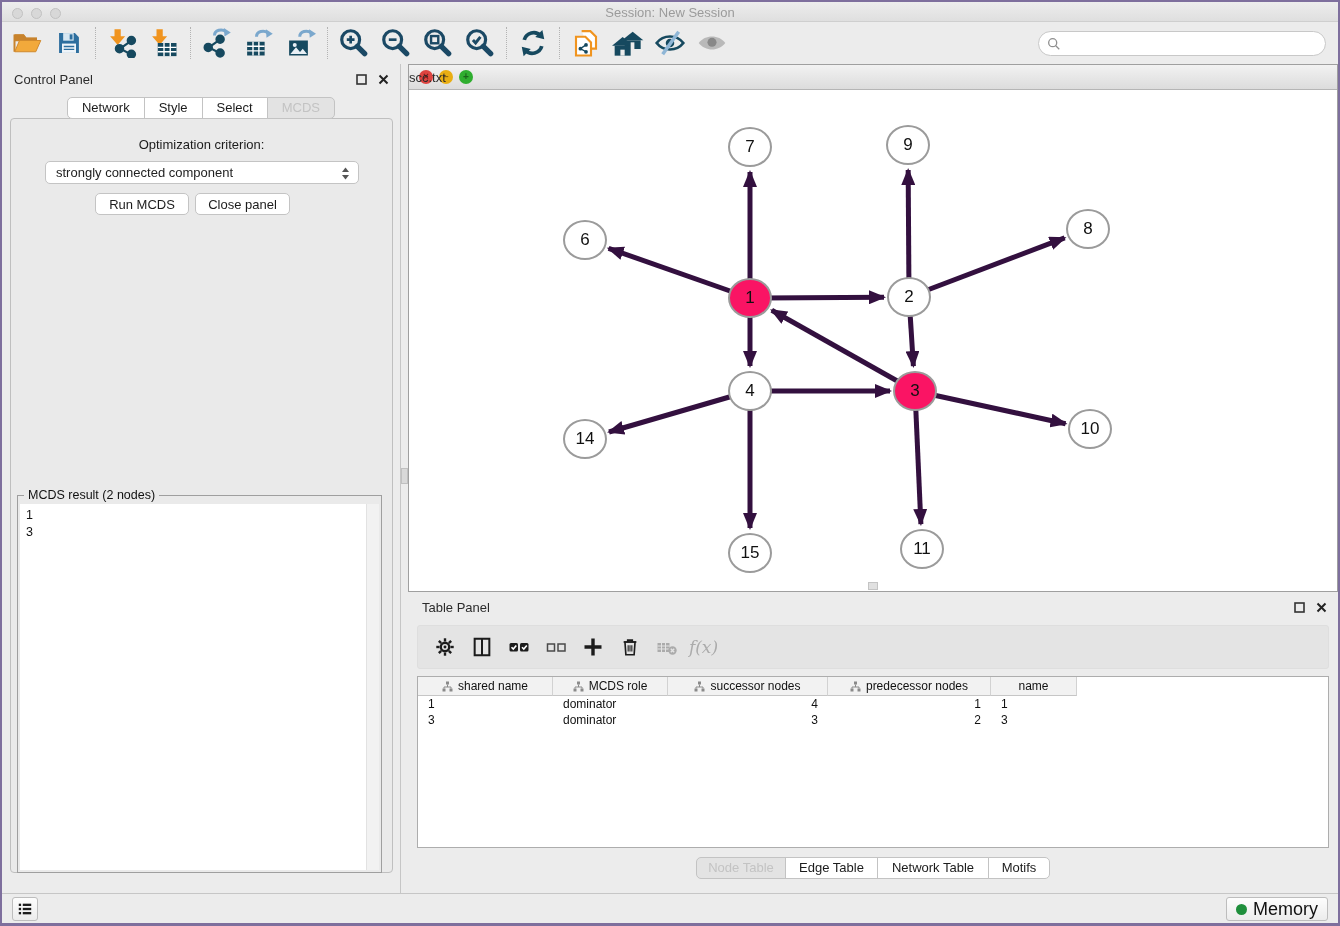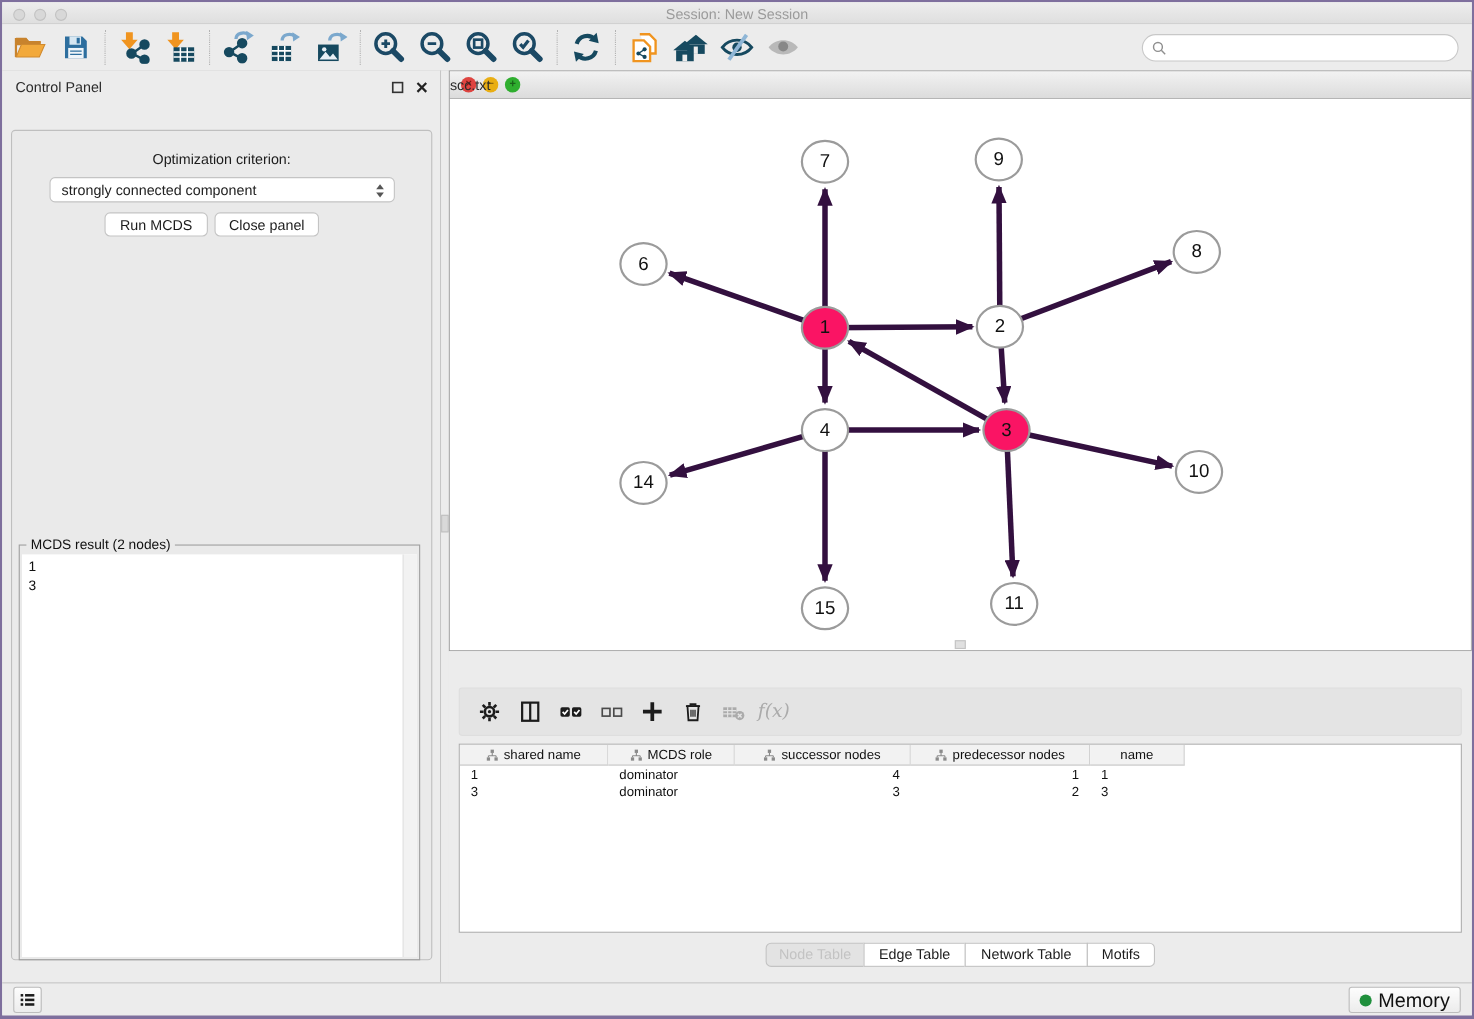--- a/index.html
+++ b/index.html
@@ -248,20 +248,26 @@
           <rect x="1" y="1" width="9" height="9" fill="none" stroke="#333" stroke-width="1.6"></rect>
         </svg>
       </button>
       <button class="wbtn" style="right:10px">
         <svg width="11" height="11" viewBox="0 0 11 11">
           <path d="M1.5 1.5 L9.5 9.5 M9.5 1.5 L1.5 9.5" stroke="#222" stroke-width="2"></path>
         </svg>
       </button>
     </div>
 
+    <div class="seg-tabs" id="ctl-tabs">
+        <span class="seg first">Network</span>
+        <span class="seg">Style</span>
+        <span class="seg">Select</span>
+        <span class="seg last selected">MCDS</span>
+      </div>
 
     <div class="panel-box">
       <div class="opt-label">Optimization criterion:</div>
       <div class="opt-select">
         <span>strongly connected component</span>
         <span class="stepper">
           <svg width="11" height="15" viewBox="0 0 11 15">
             <path d="M2 6 L5.5 1.5 L9 6 z" fill="#555"></path>
             <path d="M2 9 L5.5 13.5 L9 9 z" fill="#555"></path>
           </svg>
@@ -323,20 +329,33 @@
         <div class="gnode" style="left: 319px; top: 281px; background: rgb(255, 255, 255); border-color: rgb(155, 155, 155);">4</div>
         <div class="gnode" style="left: 484px; top: 281px; background: rgb(250, 20, 100); border-color: rgb(155, 155, 155);">3</div>
         <div class="gnode" style="left: 154px; top: 329px; background: rgb(255, 255, 255); border-color: rgb(155, 155, 155);">14</div>
         <div class="gnode" style="left: 659px; top: 319px; background: rgb(255, 255, 255); border-color: rgb(155, 155, 155);">10</div>
         <div class="gnode" style="left: 319px; top: 443px; background: rgb(255, 255, 255); border-color: rgb(155, 155, 155);">15</div>
         <div class="gnode" style="left: 491px; top: 439px; background: rgb(255, 255, 255); border-color: rgb(155, 155, 155);">11</div>
       </div>
   </div>
 
   <div class="table-panel">
+    <div class="panel-head">
+      <span class="ptitle">Table Panel</span>
+      <button class="wbtn" style="right:32px">
+        <svg width="11" height="11" viewBox="0 0 11 11">
+          <rect x="1" y="1" width="9" height="9" fill="none" stroke="#333" stroke-width="1.6"></rect>
+        </svg>
+      </button>
+      <button class="wbtn" style="right:10px">
+        <svg width="11" height="11" viewBox="0 0 11 11">
+          <path d="M1.5 1.5 L9.5 9.5 M9.5 1.5 L1.5 9.5" stroke="#222" stroke-width="2"></path>
+        </svg>
+      </button>
+    </div>
 
     <div class="tbl-toolbar">
       <button class="ttbtn">
         <svg width="22" height="22" viewBox="0 0 24 24">
           <circle cx="12" cy="12" r="4.6" fill="none" stroke="#1c1c1c" stroke-width="2.6"></circle>
           <circle cx="12" cy="12" r="1.6" fill="#1c1c1c"></circle>
           <g stroke="#1c1c1c" stroke-width="2.6">
             <line x1="12" y1="2.5" x2="12" y2="6"></line>
               <line x1="12" y1="18" x2="12" y2="21.5"></line>
             <line x1="2.5" y1="12" x2="6" y2="12"></line>

